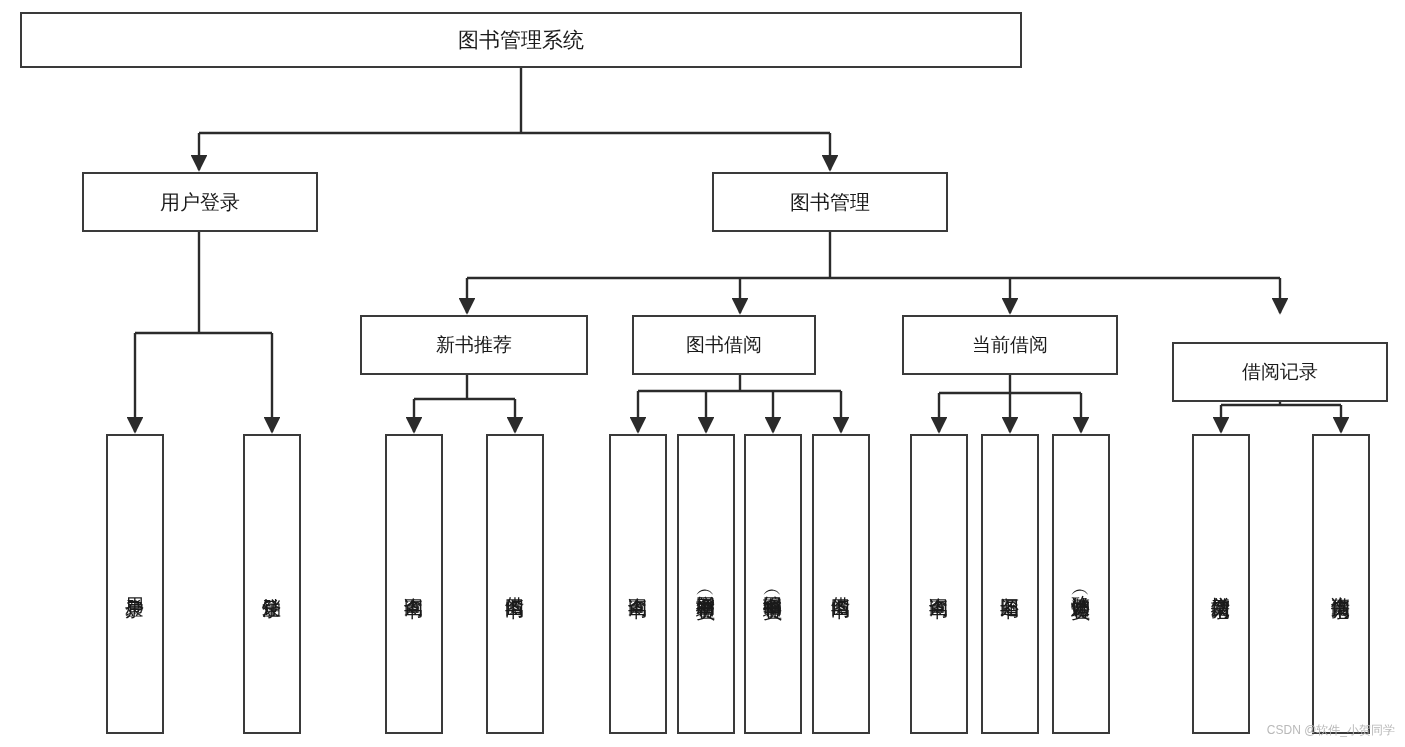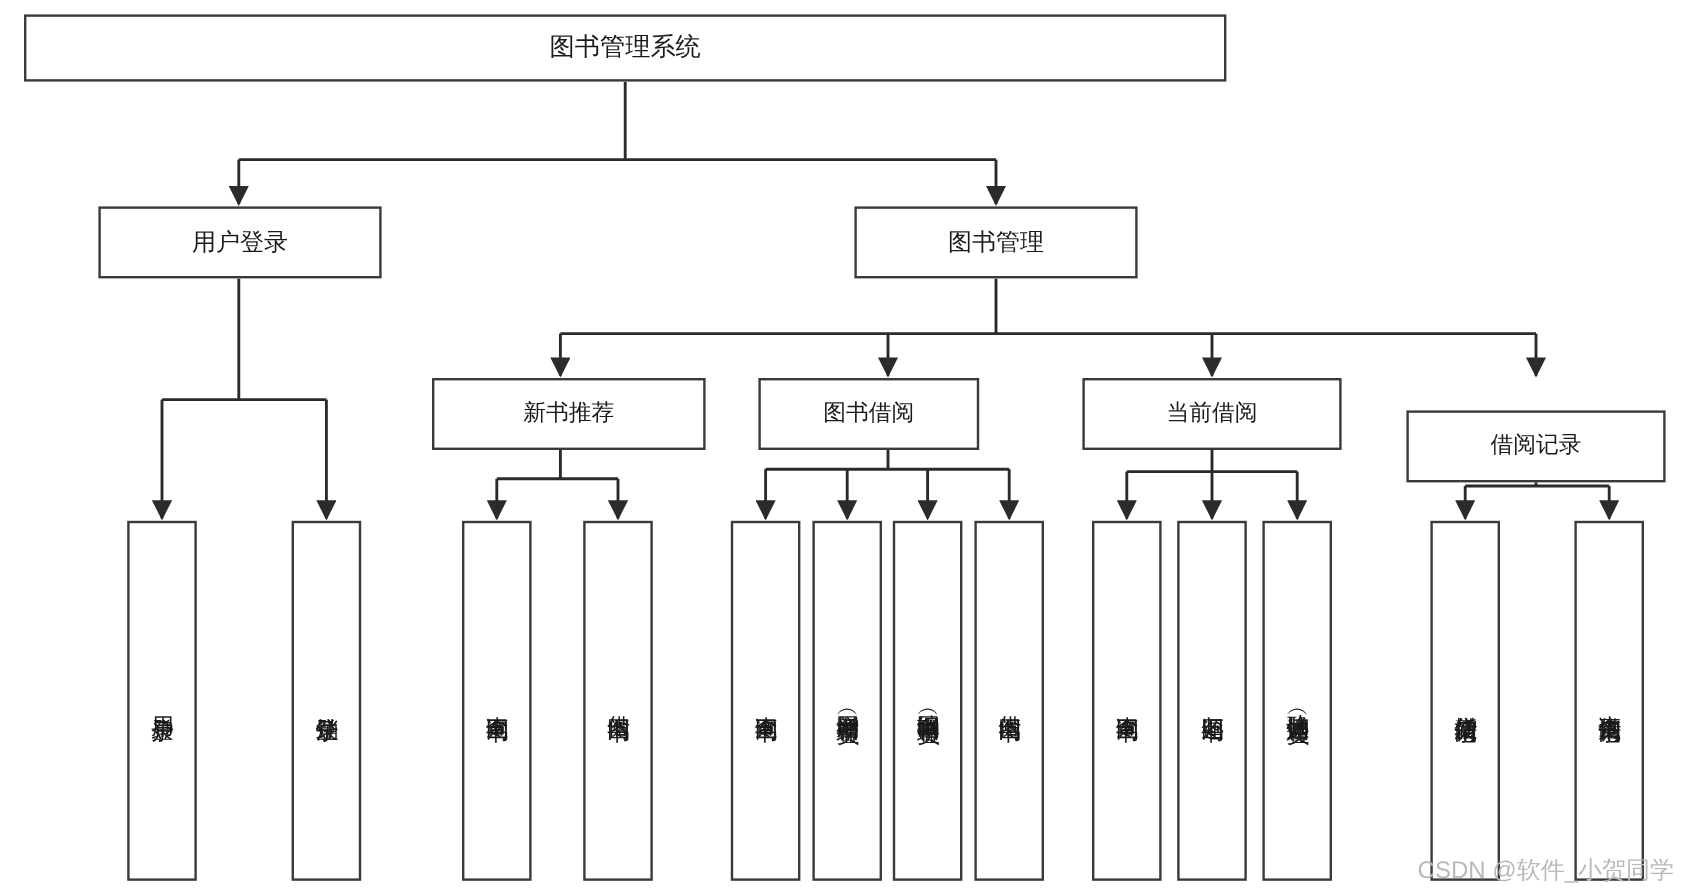--- a/index.html
+++ b/index.html
@@ -59,21 +59,21 @@
     writing-mode: vertical-rl;
     text-orientation: upright;
     letter-spacing: 1px;
     white-space: nowrap;
     max-height: 270px;
   }
   #watermark {
     position: absolute;
     right: 10px;
     bottom: 8px;
-    font-size: 20px;
+    font-size: 12px;
     color: #b9b9b9;
     z-index: 5;
     white-space: nowrap;
   }
 </style>
 </head>
 <body>
 
 <div id="diagram-root">
 

